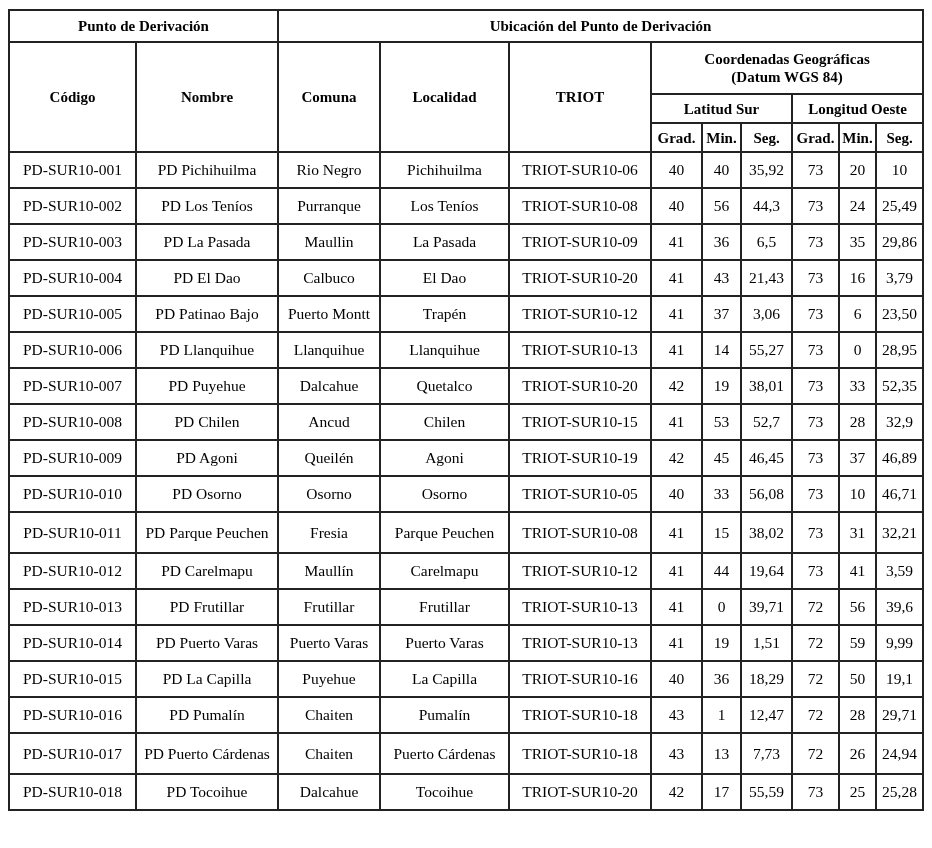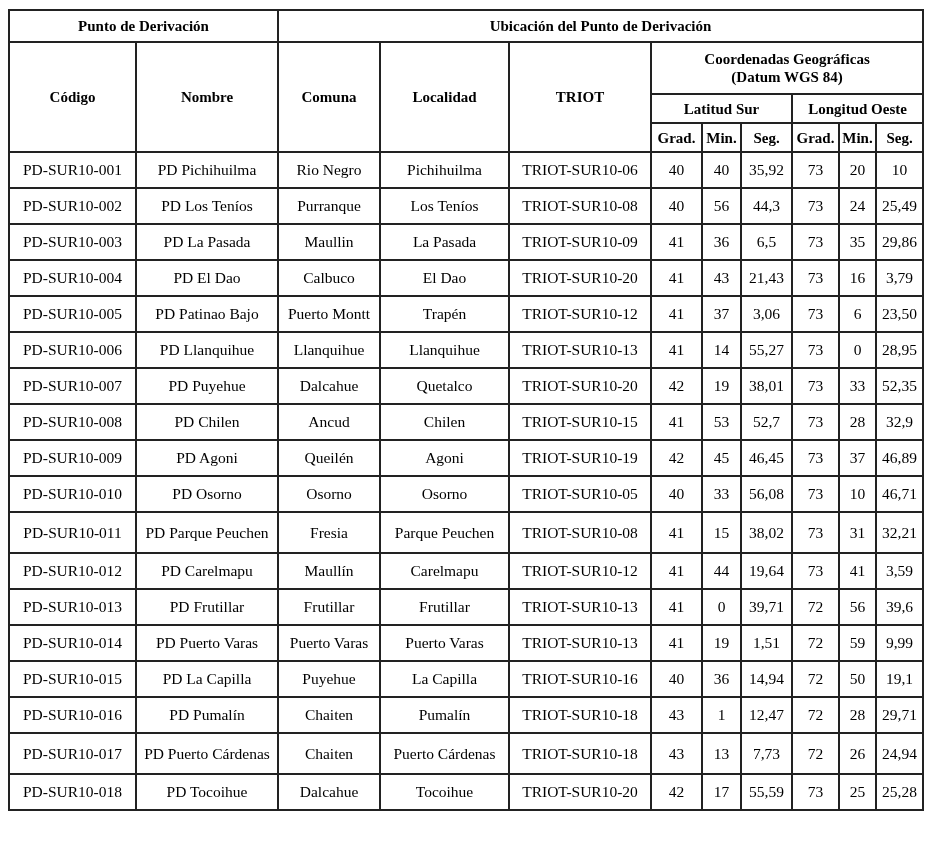--- a/index.html
+++ b/index.html
@@ -262,21 +262,21 @@
         <td>9,99</td>
       </tr>
       <tr class="r">
         <td>PD-SUR10-015</td>
         <td>PD La Capilla</td>
         <td>Puyehue</td>
         <td>La Capilla</td>
         <td>TRIOT-SUR10-16</td>
         <td>40</td>
         <td>36</td>
-        <td>14,94</td>
+        <td>18,29</td>
         <td>72</td>
         <td>50</td>
         <td>19,1</td>
       </tr>
       <tr class="r">
         <td>PD-SUR10-016</td>
         <td>PD Pumalín</td>
         <td>Chaiten</td>
         <td>Pumalín</td>
         <td>TRIOT-SUR10-18</td>

